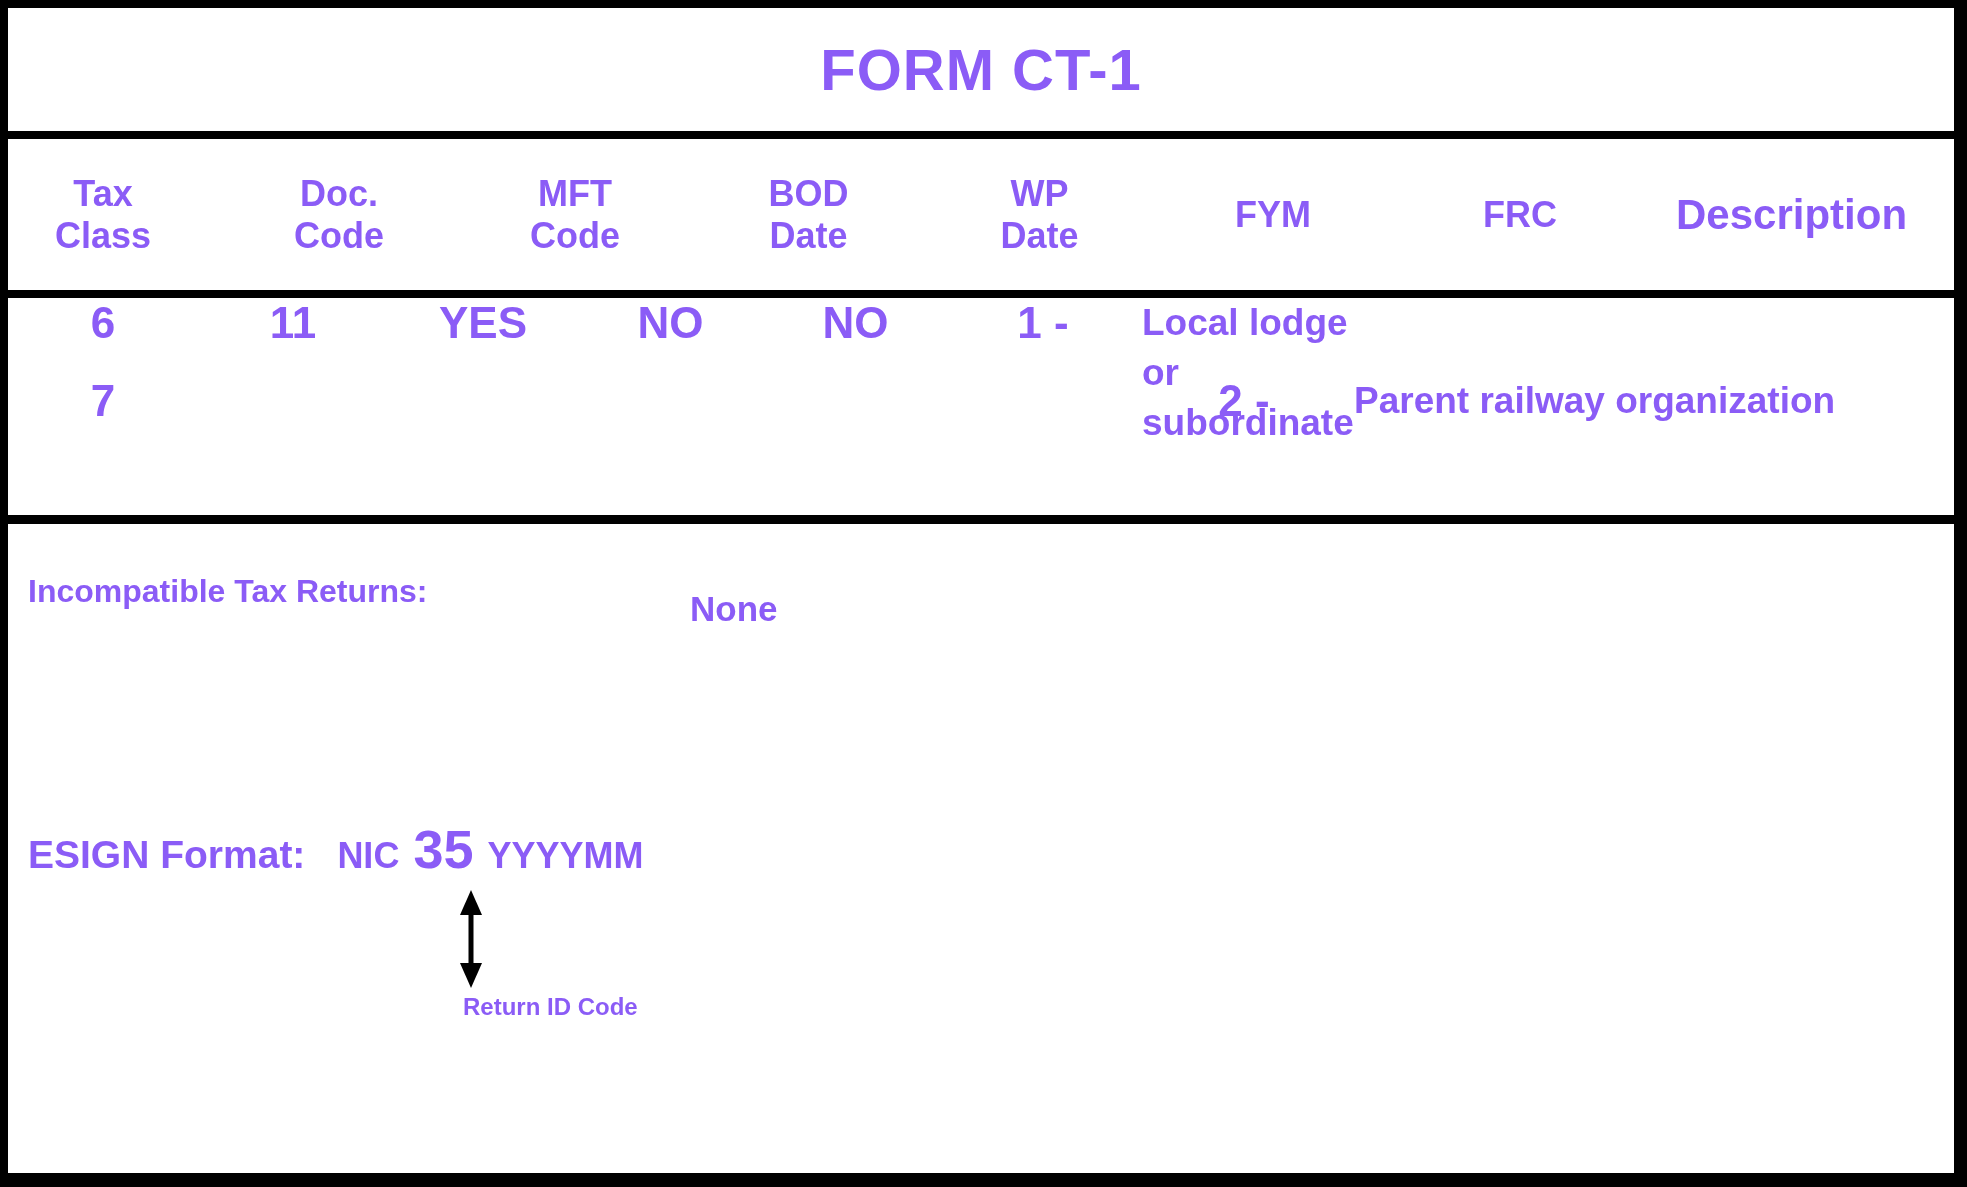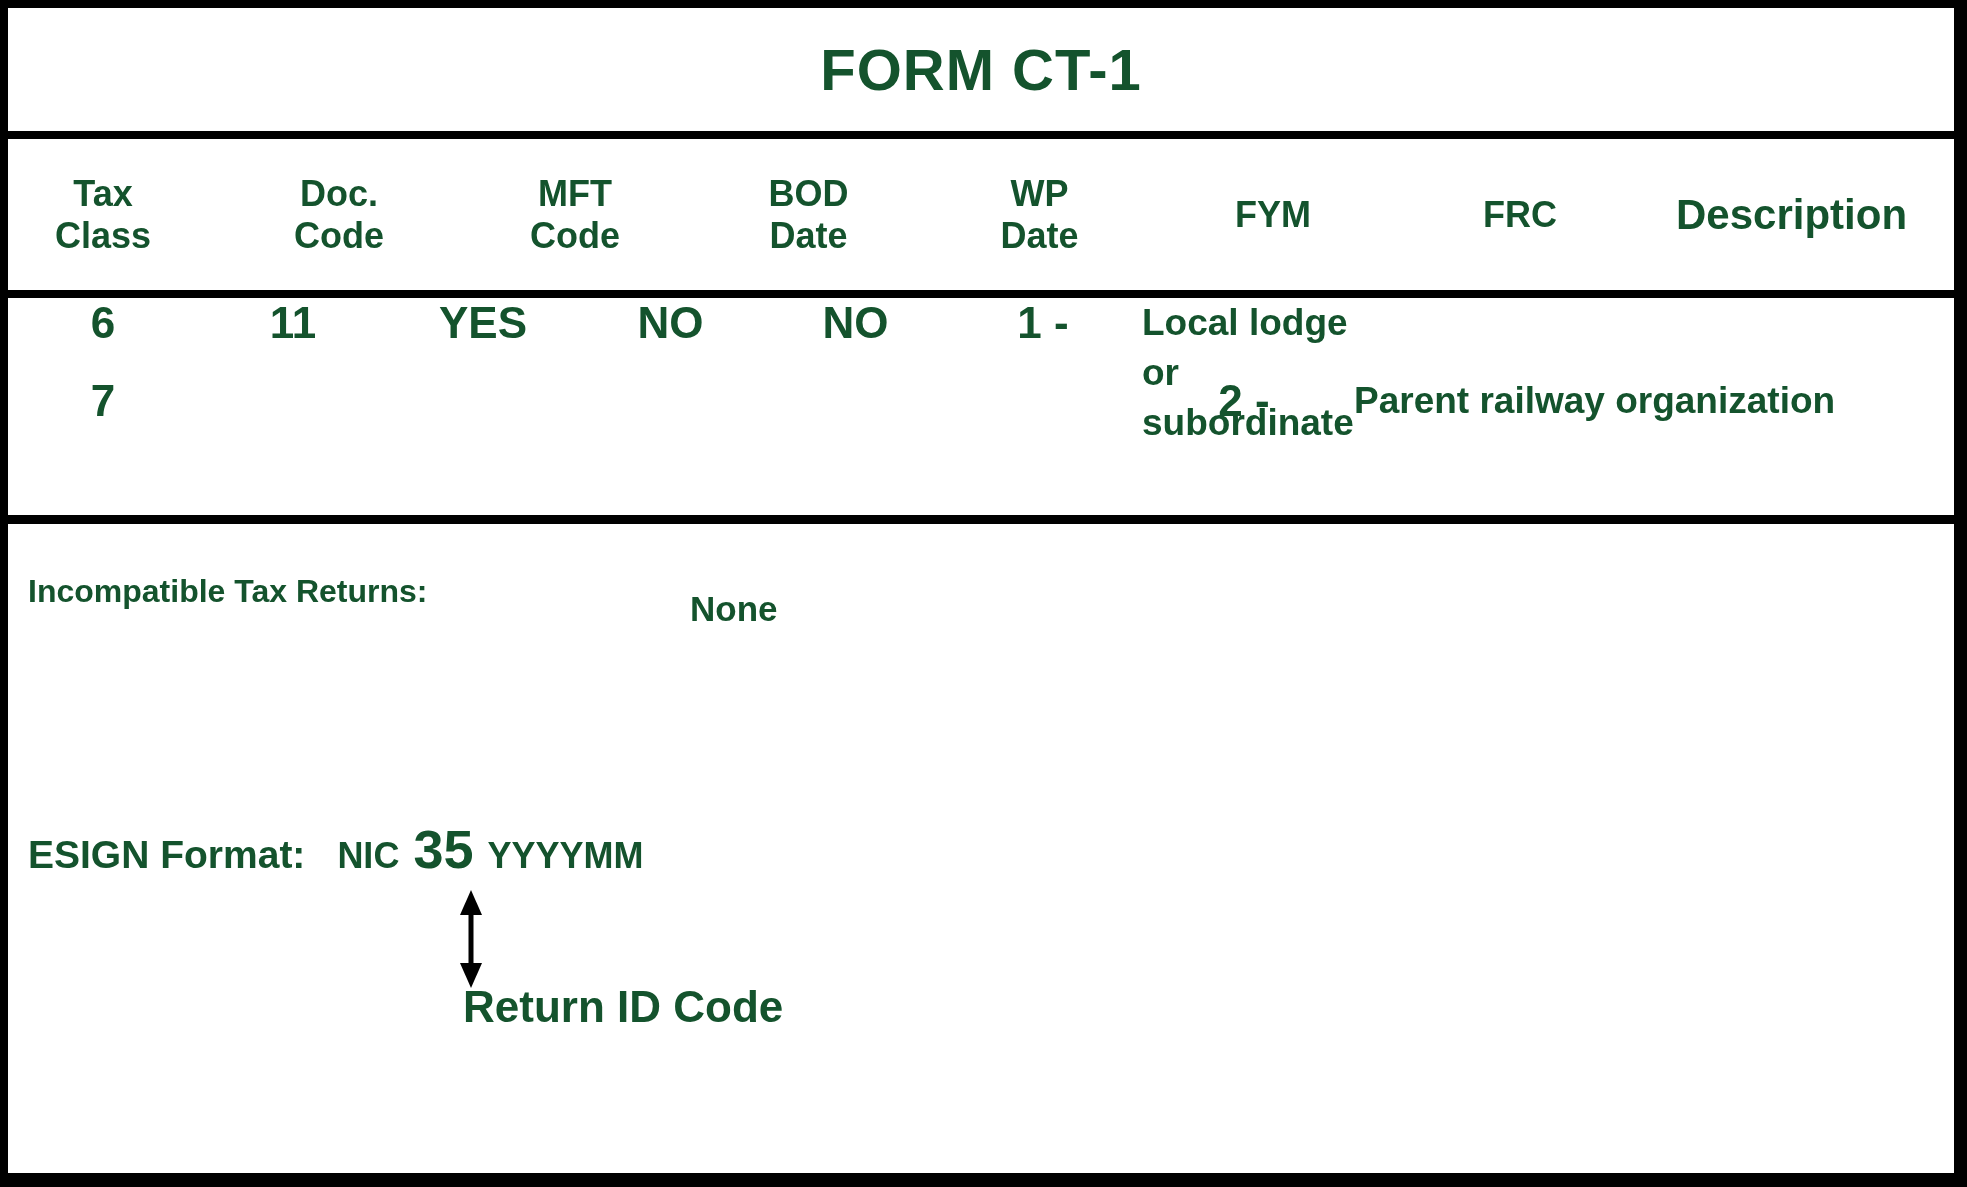--- a/index.html
+++ b/index.html
@@ -5,21 +5,21 @@
 <style>
   * { box-sizing: border-box; margin: 0; padding: 0; }
   html, body { background: #ffffff; }
   body { font-family: "Liberation Sans", "DejaVu Sans", sans-serif; }
 
   .page {
     position: relative;
     width: 1967px;
     height: 1187px;
     background: #ffffff;
-    color: #14532d;
+    color: #8b5cf6;
     font-weight: 700;
     border-style: solid;
     border-color: #000000;
     border-width: 8px 13px 14px 8px;
     overflow: hidden;
   }
 
   
   .title-row {
     position: absolute; left: 0; top: 0;
@@ -60,21 +60,21 @@
 
   .esign-row { position: absolute; left: 20px; top: 814px; display: flex; align-items: baseline; }
   .esign-label { font-size: 39px; margin-right: 32px; }
   .esign-nic   { font-size: 36px; margin-right: 14px; }
   .esign-code  { font-size: 54px; line-height: 1; margin-right: 14px; }
   .esign-date  { font-size: 36px; }
 
   .arrow { position: absolute; left: 447px; top: 882px; }
   .arrow polygon, .arrow rect { fill: #000000; }
 
-  .return-id { position: absolute; left: 455px; top: 976px; font-size: 44px; line-height: 46px; }
+  .return-id { position: absolute; left: 455px; top: 976px; font-size: 24px; line-height: 46px; }
 </style>
 </head>
 <body>
 
 <div class="page">
 
   <div class="title-row">
     <div class="title">FORM CT-1</div>
   </div>
   <div class="divider d1"></div>

